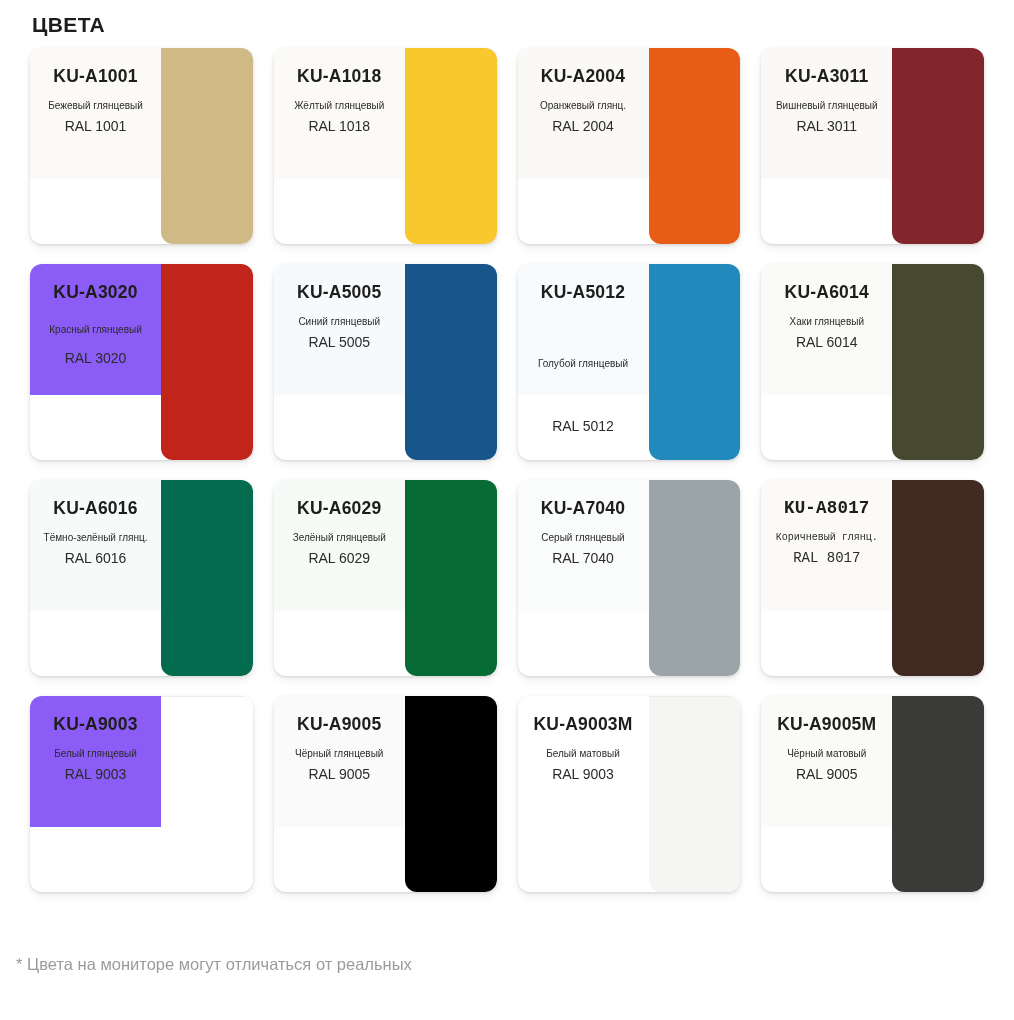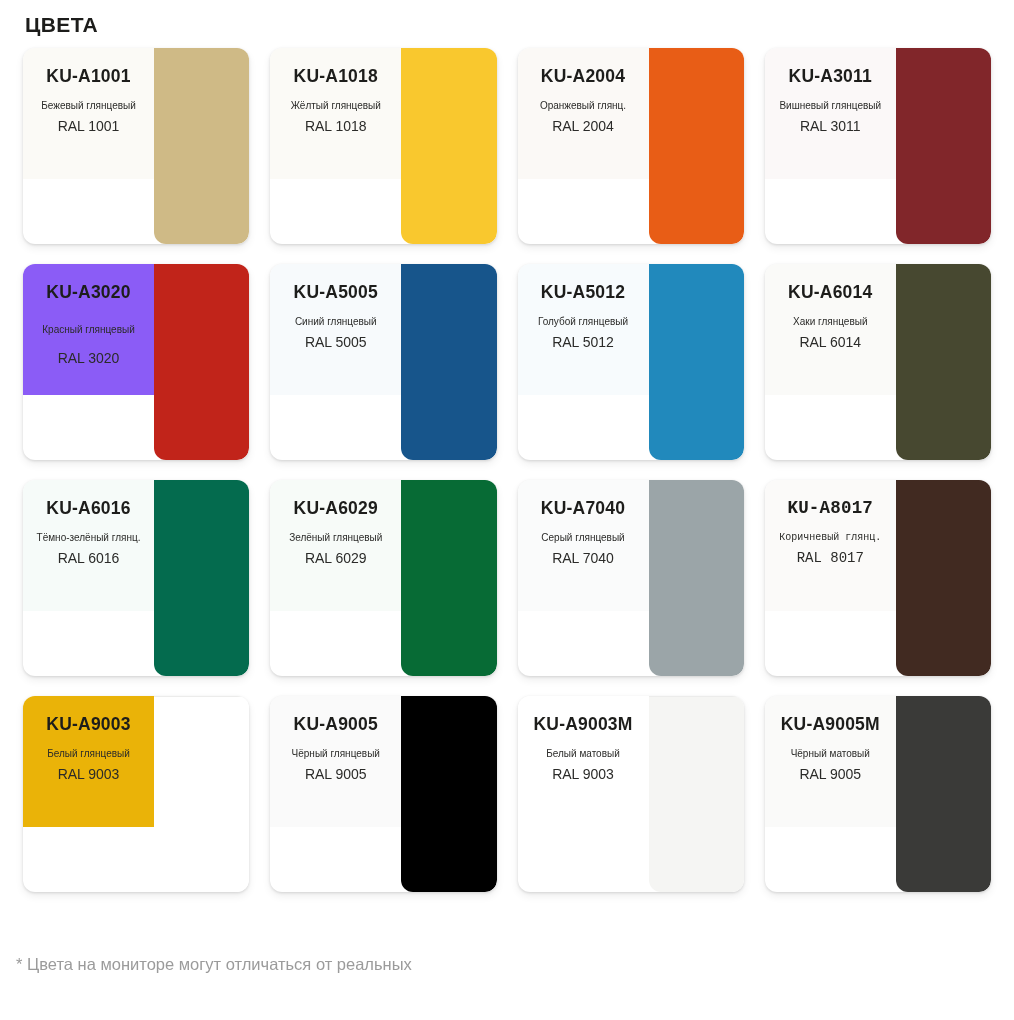--- a/index.html
+++ b/index.html
@@ -12,21 +12,21 @@
     background: #ffffff;
     font-family: "Liberation Sans", sans-serif;
     -webkit-font-smoothing: antialiased;
     overflow: hidden;
   }
   .page {
     position: relative;
     width: 1014px;
     height: 983px;
     box-sizing: border-box;
-    padding: 0 23px;
+    padding: 0 30px;
   }
   .page-title {
     font-size: 21px;
     font-weight: bold;
     color: #1d1d1b;
     letter-spacing: 0.4px;
     margin: 0;
     padding: 12px 0 10px 2px;
     line-height: 26px;
   }
@@ -153,21 +153,21 @@
     <div class="card">
       <div class="card-info" style="background: rgb(247, 250, 252);">
         <div class="card-code">KU-A5005</div>
         <div class="card-name">Синий глянцевый</div>
         <div class="card-ral">RAL 5005</div>
       </div>
       <div class="card-swatch" style="background: rgb(23, 85, 139);"></div>
     </div>
 
     <div class="card">
-      <div class="card-info" style="background: rgb(247, 251, 253);">
+      <div class="card-info" style="background: rgb(247, 251, 253); gap: 42px;">
         <div class="card-code">KU-A5012</div>
         <div class="card-name">Голубой глянцевый</div>
         <div class="card-ral">RAL 5012</div>
       </div>
       <div class="card-swatch" style="background: rgb(33, 137, 188);"></div>
     </div>
 
     <div class="card">
       <div class="card-info" style="background: rgb(250, 250, 248);">
         <div class="card-code">KU-A6014</div>
@@ -207,21 +207,21 @@
     <div class="card">
       <div class="card-info" style="background: rgb(251, 250, 249); font-family: Liberation Mono, monospace;">
         <div class="card-code">KU-A8017</div>
         <div class="card-name">Коричневый глянц.</div>
         <div class="card-ral">RAL 8017</div>
       </div>
       <div class="card-swatch" style="background: rgb(65, 42, 33);"></div>
     </div>
 
     <div class="card">
-      <div class="card-info" style="background: #eab308;">
+      <div class="card-info" style="background: #8b5cf6;">
         <div class="card-code">KU-A9003</div>
         <div class="card-name">Белый глянцевый</div>
         <div class="card-ral">RAL 9003</div>
       </div>
       <div class="card-swatch bordered" style="background: rgb(255, 255, 255);"></div>
     </div>
 
     <div class="card">
       <div class="card-info" style="background: rgb(250, 250, 250);">
         <div class="card-code">KU-A9005</div>

